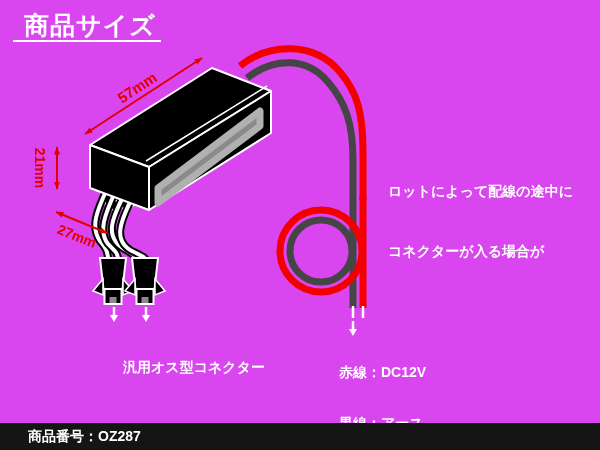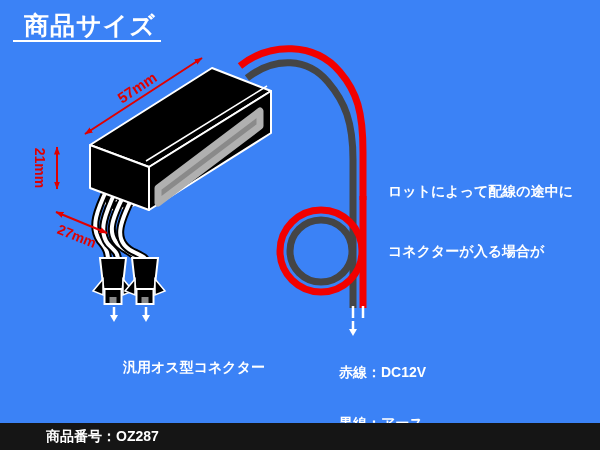--- a/index.html
+++ b/index.html
@@ -1,28 +1,28 @@
 <!DOCTYPE html>
 <html><head>
 <meta charset="utf-8">
 <style>
   html,body{margin:0;padding:0;background:#000;}
-  #screen{position:relative;width:600px;height:450px;background:#3b82f6;overflow:hidden;
+  #screen{position:relative;width:600px;height:450px;background:#d946ef;overflow:hidden;
           font-family:"Liberation Sans","DejaVu Sans",sans-serif;}
   .abs{position:absolute;}
   #title{left:24px;top:9px;font-size:25px;font-weight:bold;color:#fff;letter-spacing:1px;}
   #title-underline{left:13px;top:40px;width:148px;height:2px;background:#fff;}
   #diagram-svg{left:0;top:0;}
   .note{color:#fff;font-size:14px;font-weight:bold;line-height:17px;white-space:pre;}
   #lot-note{left:388px;top:141px;line-height:20px;}
   #ccfl-note{left:102px;top:325px;}
   #ccfl-note .ind{margin-left:21px;}
   #power-note{left:339px;top:330px;}
   #footer-bar{left:0;top:423px;width:600px;height:27px;background:#151515;}
-  #footer-bar div{margin-left:46px;line-height:27px;color:#fff;font-size:14px;font-weight:bold;}
+  #footer-bar div{margin-left:28px;line-height:27px;color:#fff;font-size:14px;font-weight:bold;}
 </style>
 </head>
 <body>
 
 <div id="screen">
 
   <div class="abs" id="title">商品サイズ</div>
   <div class="abs" id="title-underline"></div>
 
   <svg class="abs" id="diagram-svg" width="600" height="450" viewBox="0 0 600 450">

